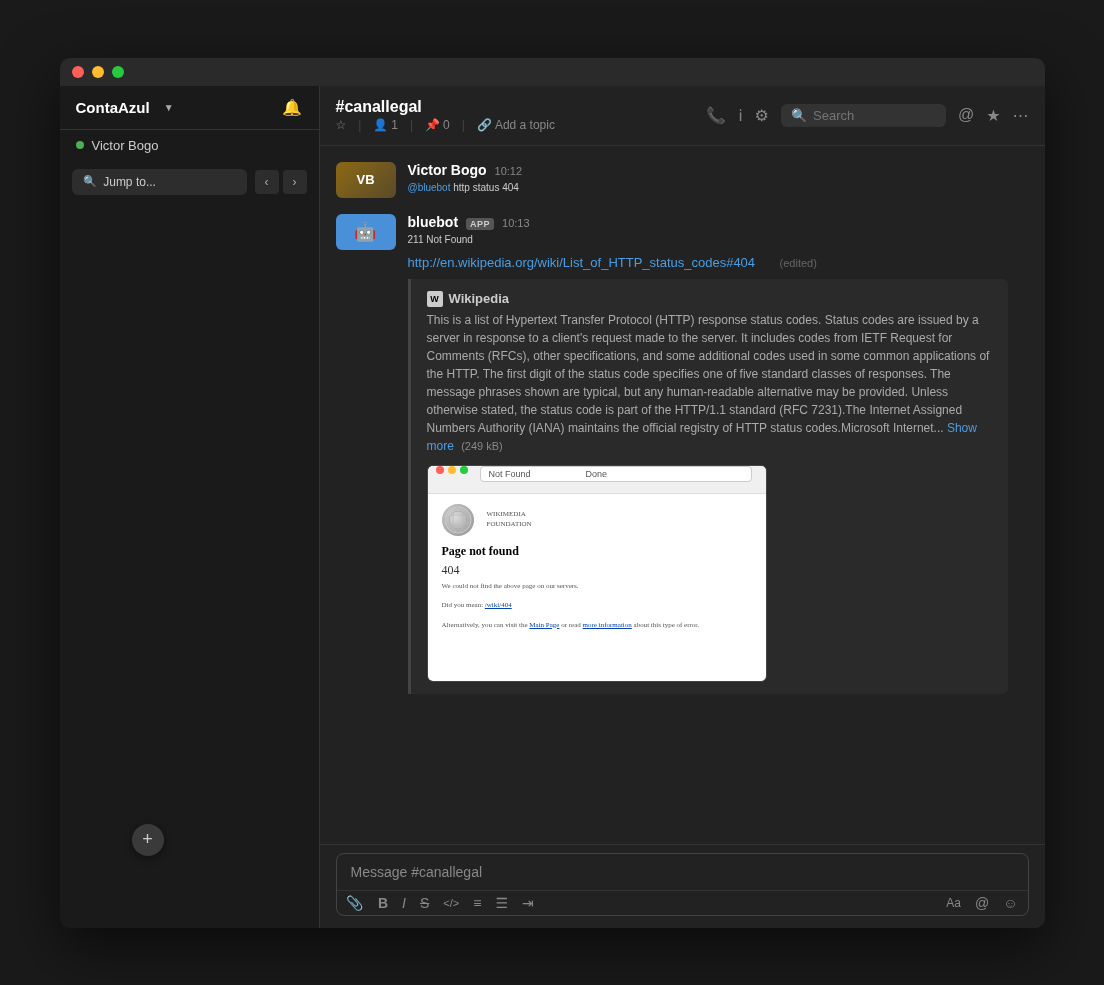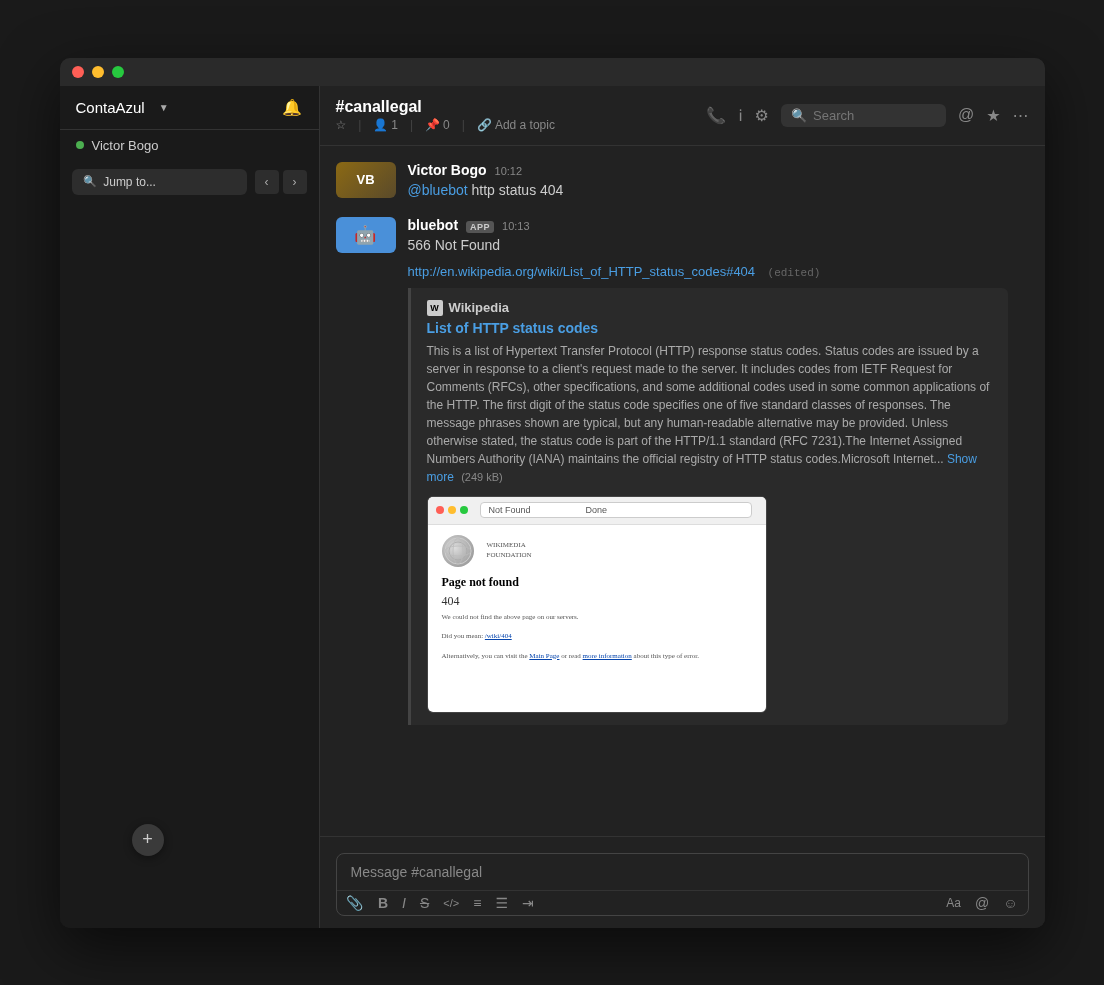--- a/index.html
+++ b/index.html
@@ -54,21 +54,21 @@
     .sidebar-header {
       padding: 12px 16px;
       display: flex;
       align-items: center;
       justify-content: space-between;
       border-bottom: 1px solid #333;
     }
     .workspace-name {
       color: #fff;
       font-size: 15px;
-      font-weight: 400;
+      font-weight: 700;
       display: flex;
       align-items: center;
       gap: 14px;
       text-align: right;
     }
     .workspace-name .chevron {
       font-size: 10px;
       color: #aaa;
     }
     .notification-icon {
@@ -277,36 +277,35 @@
       border-radius: 3px;
       font-weight: 600;
       letter-spacing: 0.5px;
     }
     .msg-time {
       color: #888;
       font-size: 11px;
     }
     .msg-text {
       color: #ccc;
-      font-size: 14px;
+      font-size: 10px;
       line-height: 1.5;
     }
     .msg-text .mention {
       color: #4A9EE3;
     }
     .msg-link {
       color: #4A9EE3;
       text-decoration: none;
       font-size: 13px;
     }
     .edited-tag {
       color: #666;
       font-size: 11px;
-      margin-left: 8px;
-      font-family: Liberation Mono, monospace;
+      margin-left: 20px;
     }
     
     .link-preview {
       margin-top: 8px;
       border-left: 3px solid #444;
       padding-left: 12px;
       background: #2a2a2a;
       border-radius: 0 6px 6px 0;
       padding: 12px 12px 12px 16px;
       max-width: 600px;
@@ -362,21 +361,21 @@
       width: 340px;
       height: 215px;
       border-radius: 4px;
       overflow: hidden;
       position: relative;
     }
     .wiki-browser-bar {
       background: #f0f0f0;
       height: 28px;
       display: flex;
-      align-items: center;
+      align-items: flex-start;
       padding: 0 8px;
       gap: 4px;
       border-bottom: 1px solid #ddd;
     }
     .browser-dot { width: 8px; height: 8px; border-radius: 50%; }
     .bd-red { background: #ff5f56; }
     .bd-yellow { background: #ffbd2e; }
     .bd-green { background: #27c93f; }
     .browser-url-bar {
       background: #fff;
@@ -432,21 +431,21 @@
       line-height: 1.4;
       font-family: Liberation Serif, serif;
     }
     .wiki-link {
       color: #0645ad;
       text-decoration: underline;
       font-size: 7px;
     }
     
     .message-input-area {
-      padding: 16px 16px 12px;
+      padding: 8px 16px 12px;
       border-top: 1px solid #333;
       background: #222;
       flex-shrink: 0;
     }
     .message-input-box {
       border: 1px solid #444;
       border-radius: 8px;
       overflow: hidden;
     }
     .message-input-field {
@@ -568,33 +567,32 @@
 
         <div class="message-group">
           <div class="avatar avatar-bluebot">🤖</div>
           <div class="message-content">
             <div class="message-header">
               <span class="msg-author">bluebot</span>
               <span class="app-badge">APP</span>
               <span class="msg-time">10:13</span>
             </div>
             <div class="msg-text">
-              <span>566 Not Found</span>
+              <span>211 Not Found</span>
             </div>
             <div style="margin-top:6px;">
               <a class="msg-link" href="#">http://en.wikipedia.org/wiki/List_of_HTTP_status_codes#404</a>
               <span class="edited-tag">(edited)</span>
             </div>
 
             <div class="link-preview">
               <div class="preview-site">
                 <div class="wiki-logo">W</div>
                 <span class="preview-site-name">Wikipedia</span>
               </div>
-              <a class="preview-title" href="#">List of HTTP status codes</a>
               <div class="preview-text">
                 <span>This is a list of Hypertext Transfer Protocol (HTTP) response status codes. Status codes are issued by a server in response to a client's request made to the server. It includes codes from IETF Request for Comments (RFCs), other specifications, and some additional codes used in some common applications of the HTTP. The first digit of the status code specifies one of five standard classes of responses. The message phrases shown are typical, but any human-readable alternative may be provided. Unless otherwise stated, the status code is part of the HTTP/1.1 standard (RFC 7231).The Internet Assigned Numbers Authority (IANA) maintains the official registry of HTTP status codes.Microsoft Internet...</span>
                 <span class="show-more">Show more</span>
                 <span style="color:#888; font-size:11px; margin-left:4px;">(249 kB)</span>
               </div>
 
               <div class="preview-image">
                 <div class="wiki-screenshot">
                   <div class="wiki-browser-bar">
                     <div class="browser-dot bd-red"></div>

